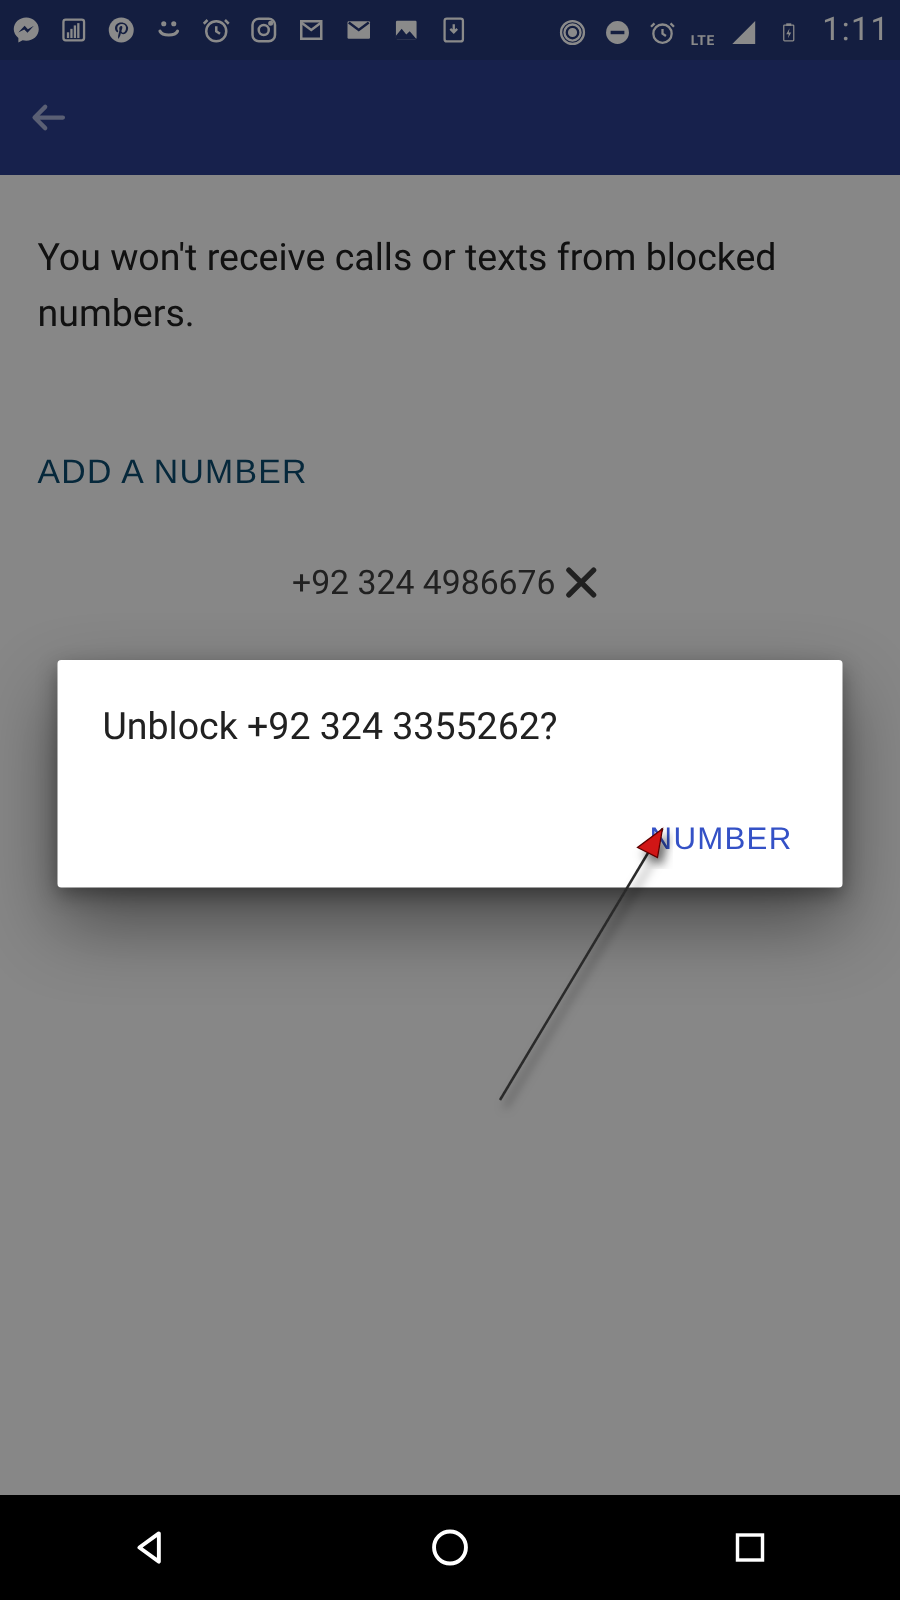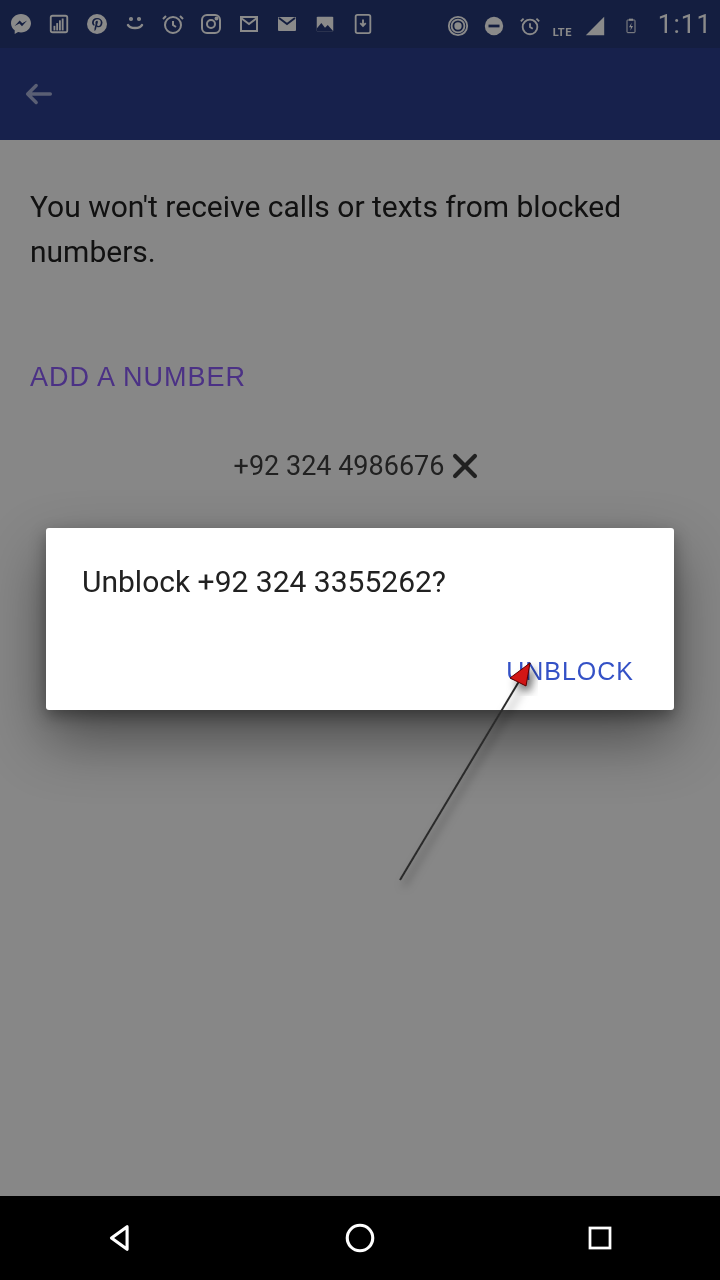--- a/index.html
+++ b/index.html
@@ -15,21 +15,21 @@
   .lte { font-size: 11px; font-weight: 700; letter-spacing: 0.5px; }
 
   
   .app-bar { position: absolute; top: 48px; left: 0; right: 0; height: 92px; background: #2c3e8c; display: flex; align-items: center; padding: 0 18px; }
   .back-btn { width: 42px; height: 42px; display: inline-flex; align-items: center; justify-content: center; color: #a7b0d6; margin-right: 32px; }
   .app-title { color: #a7b0d6; font-size: 34px; font-weight: 500; }
 
   
   .content { position: absolute; top: 140px; left: 0; right: 0; bottom: 84px; background: #fafafa; }
   .desc { font-size: 30px; color: #212121; padding: 44px 30px 0 30px; line-height: 1.5; }
-  .add-btn { display: block; color: #8b5cf6; font-size: 27px; letter-spacing: 1px; font-weight: 500; padding: 0 30px; margin-top: 88px; background: none; border: none; text-align: left; }
+  .add-btn { display: block; color: #0c4a6e; font-size: 27px; letter-spacing: 1px; font-weight: 500; padding: 0 30px; margin-top: 88px; background: none; border: none; text-align: left; }
   .row { display: flex; align-items: center; justify-content: center; padding: 0 30px; margin-top: 52px; }
   .number { font-size: 27px; color: #3d3d3d; }
   .x-btn { width: 42px; height: 42px; display: inline-flex; align-items: center; justify-content: center; color: #3d3d3d; }
 
   
   .scrim { position: absolute; inset: 0; background: rgba(0,0,0,0.46); }
 
   
   .dialog { position: absolute; left: 46px; right: 46px; top: 528px; background: #fff; border-radius: 3px; box-shadow: 0 28px 60px rgba(0,0,0,0.45), 0 6px 16px rgba(0,0,0,0.35); padding: 36px 36px 16px 36px; }
   .dialog-title { font-size: 30px; color: #212121; font-weight: 400; }
@@ -171,21 +171,21 @@
           </svg>
       </span>
     </div>
   </div>
 
   <div class="scrim"></div>
 
   <div class="dialog">
     <div class="dialog-title">Unblock +92 324 3355262?</div>
     <div class="dialog-actions">
-      <button class="dlg-btn">UNBLOCK</button>
+      <button class="dlg-btn">NUMBER</button>
     </div>
   </div>
 
   <svg class="annot" width="720" height="1280">
     <defs>
       <filter id="ds" x="-20%" y="-20%" width="160%" height="160%">
         <feDropShadow dx="4" dy="6" stdDeviation="4" flood-opacity="0.5"></feDropShadow>
       </filter>
     </defs>
     <line x1="400" y1="880" x2="530" y2="663" stroke="#2a2a2a" stroke-width="2" filter="url(#ds)"></line>

